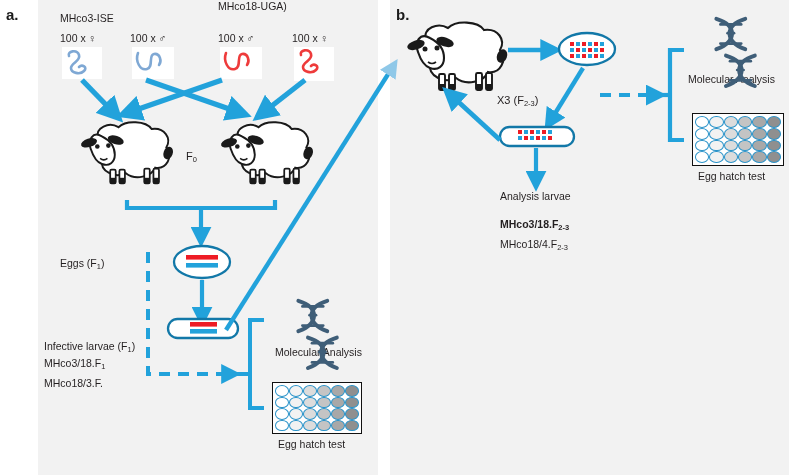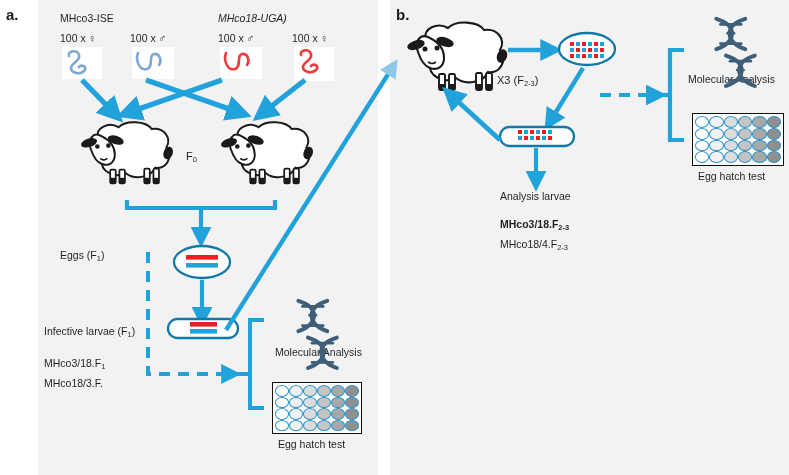--- a/index.html
+++ b/index.html
@@ -29,21 +29,21 @@
 <body>
 
 <div id="stage">
 
   <div class="panel" id="panel-a"></div>
   <div class="panel" id="panel-b"></div>
 
   <div class="panel-letter" style="left:6px;top:6px;">a.</div>
 
   <div class="lbl" style="left:60px;top:12px;">MHco3-ISE</div>
-  <div class="lbl" style="left:218px;top:12px;font-style:italic;">MHco18-UGA)</div>
+  <div class="lbl" style="left:218px;top:0;">MHco18-UGA)</div>
 
   <div class="lbl" style="left:60px;top:32px;">
     <span>100 x</span>
     <span>♀</span>
   </div>
   <div class="lbl" style="left:130px;top:32px;">
     <span>100 x</span>
     <span>♂</span>
   </div>
   <div class="lbl" style="left:218px;top:32px;">
@@ -73,25 +73,25 @@
   <div class="icon-box" style="left:294px;top:47px;width:40px;height:34px;">
     <svg width="40" height="34" viewBox="0 0 40 34">
       <path d="M7 8 C5 3,15 1,17 7 C19 13,9 15,9 20 C9 25,18 27,22 23 C26 19,20 16,17 19" fill="none" stroke="#EE3B3B" stroke-width="2.6" stroke-linecap="round"></path>
     </svg>
   </div>
 
   <div class="lbl sz11" style="left:186px;top:150px;">
     <span>F</span><sub>0</sub>
   </div>
 
-  <div class="lbl" style="left:60px;top:249px;">
+  <div class="lbl" style="left:60px;top:257px;">
     <span>Eggs (F</span><sub>1</sub><span>)</span>
   </div>
 
-  <div class="lbl" style="left:44px;top:325px;">
+  <div class="lbl" style="left:44px;top:340px;">
     <span>Infective larvae (F</span><sub>1</sub><span>)</span>
   </div>
 
   <div class="lbl" style="left:44px;top:357px;">
     <span>MHco3/18.F</span><sub>1</sub>
   </div>
   <div class="lbl" style="left:44px;top:377px;">MHco18/3.F.</div>
 
   <div class="lbl" style="left:275px;top:346px;">Molecular Analysis</div>
   <div class="lbl" style="left:278px;top:438px;">Egg hatch test</div>
@@ -118,21 +118,21 @@
       <div class="well" style="background: rgb(255, 255, 255);"></div>
       <div class="well" style="background: rgb(242, 242, 242);"></div>
       <div class="well" style="background: rgb(220, 220, 220);"></div>
       <div class="well" style="background: rgb(196, 196, 196);"></div>
       <div class="well" style="background: rgb(168, 168, 168);"></div>
       <div class="well" style="background: rgb(143, 143, 143);"></div>
     </div>
 
   <div class="panel-letter" style="left:396px;top:6px;">b.</div>
 
-  <div class="lbl sz11" style="left:497px;top:74px;">
+  <div class="lbl sz11" style="left:497px;top:94px;">
     <span>X3 (F</span><sub>2-3</sub><span>)</span>
   </div>
 
   <div class="lbl" style="left:500px;top:190px;">Analysis larvae</div>
 
   <div class="lbl" style="left:500px;top:218px;font-weight:bold;">
     <span>MHco3/18.F</span><sub>2-3</sub>
   </div>
   <div class="lbl" style="left:500px;top:238px;">
     <span>MHco18/4.F</span><sub>2-3</sub>

